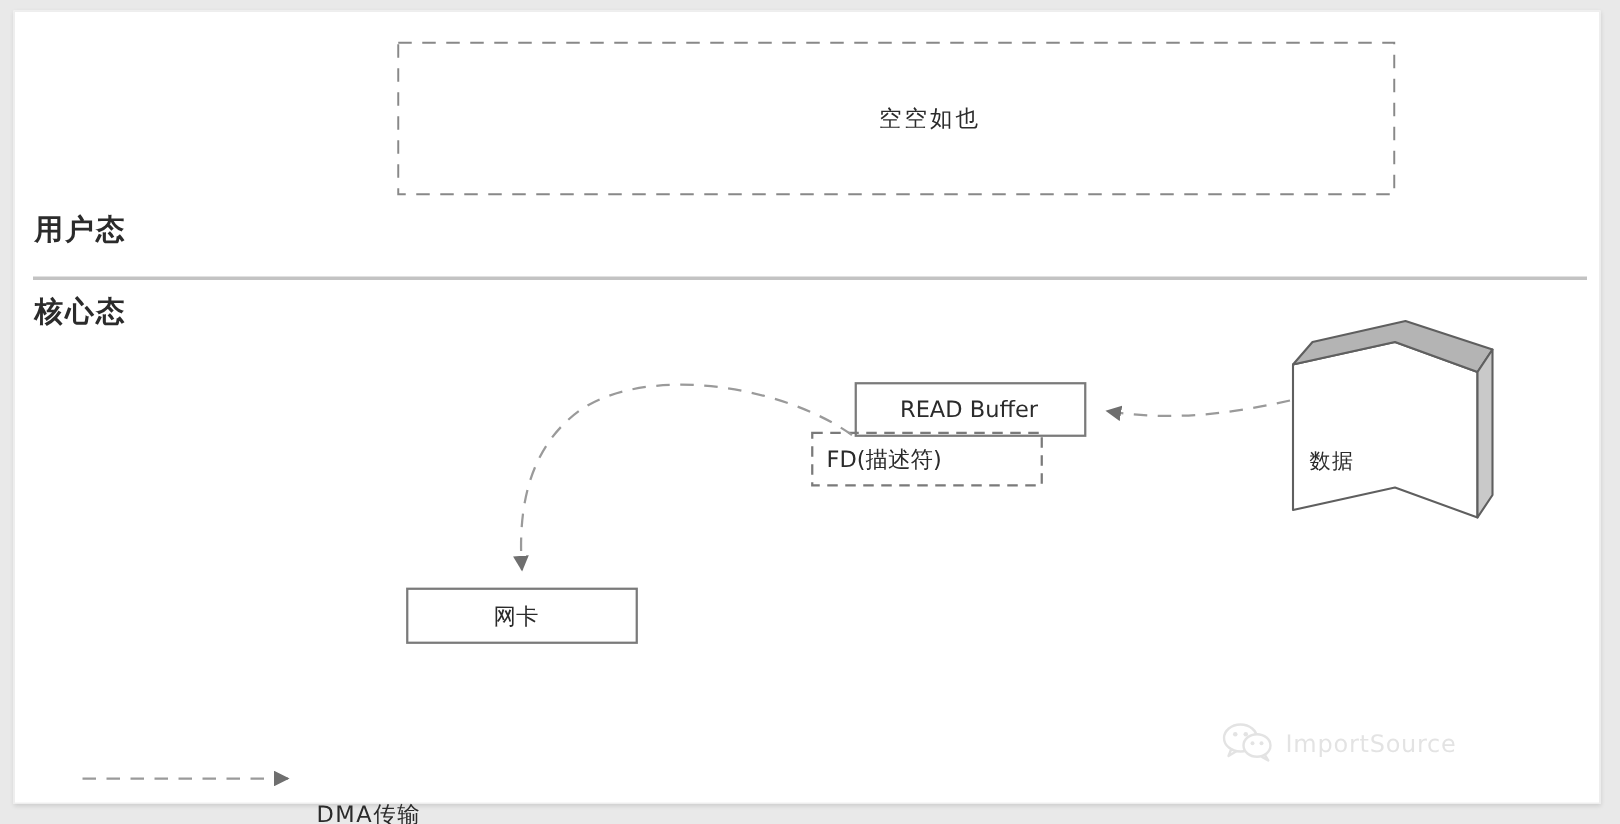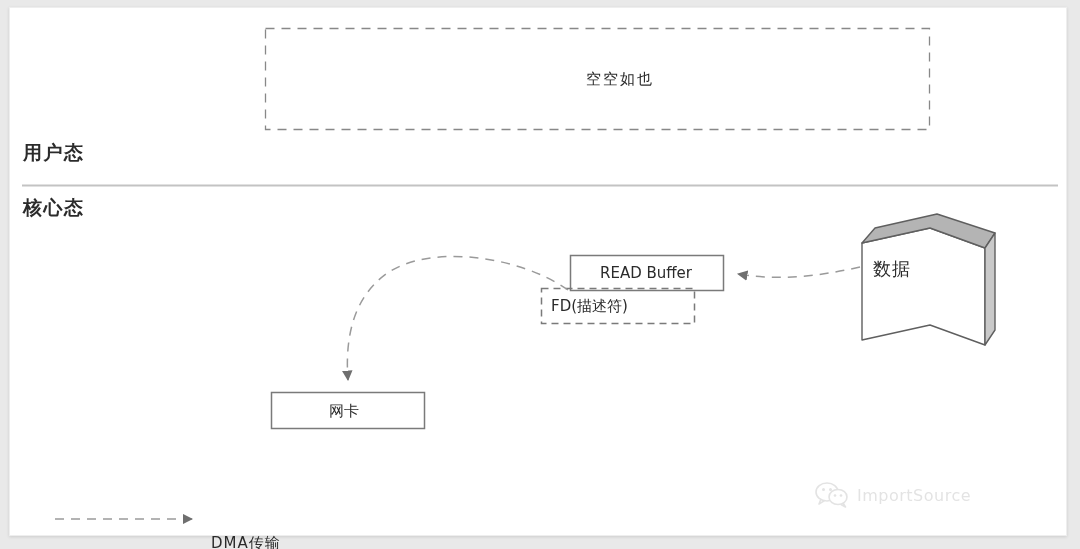--- a/index.html
+++ b/index.html
@@ -56,22 +56,23 @@
   }
   .empty-label {
     font-size: 15px;
     letter-spacing: 2px;
   }
   .legend-label {
     font-size: 15px;
     letter-spacing: 1px;
   }
   .data-label {
-    font-size: 18px;
+    font-size: 14px;
     letter-spacing: 1px;
+    margin-top: 42px;
   }
   
   .watermark {
     position: absolute;
     left: 815px;
     top: 481px;
     display: flex;
     align-items: center;
     gap: 8px;
     opacity: 0.42;

